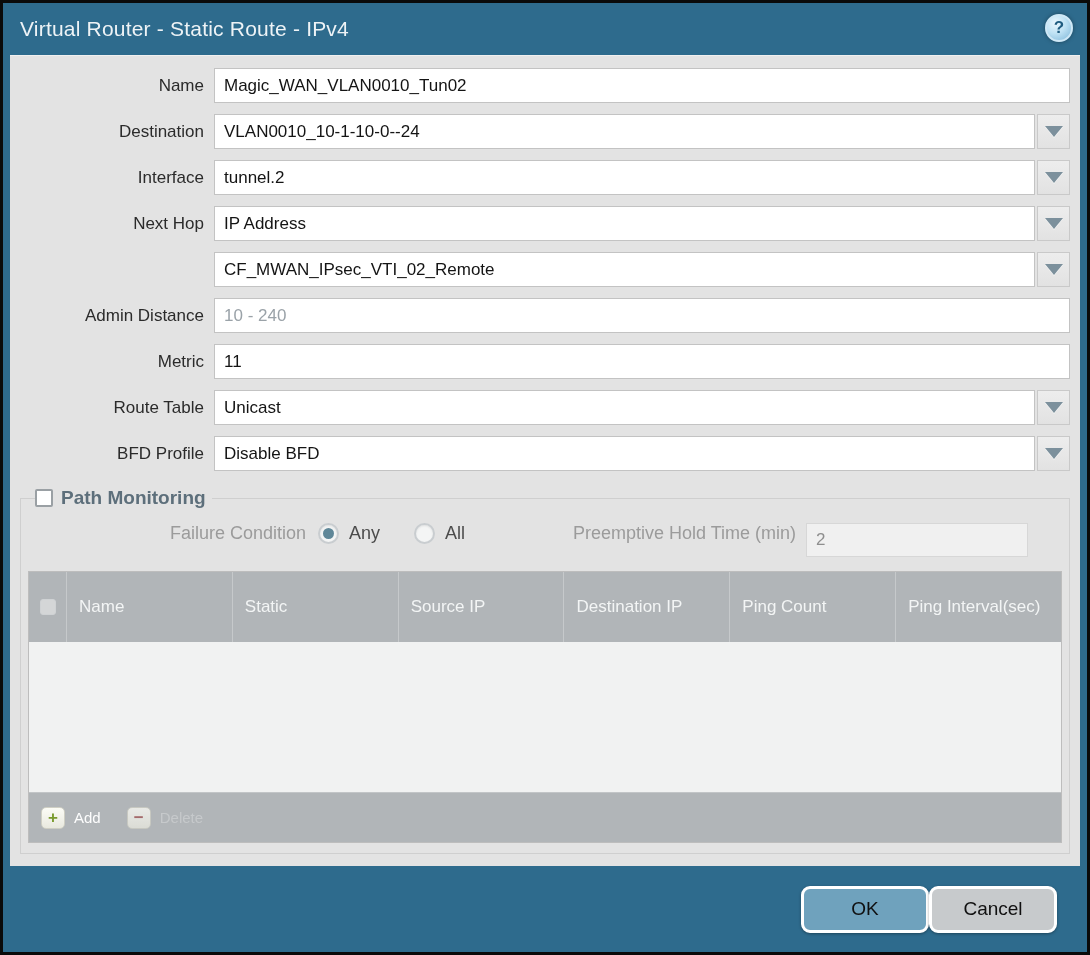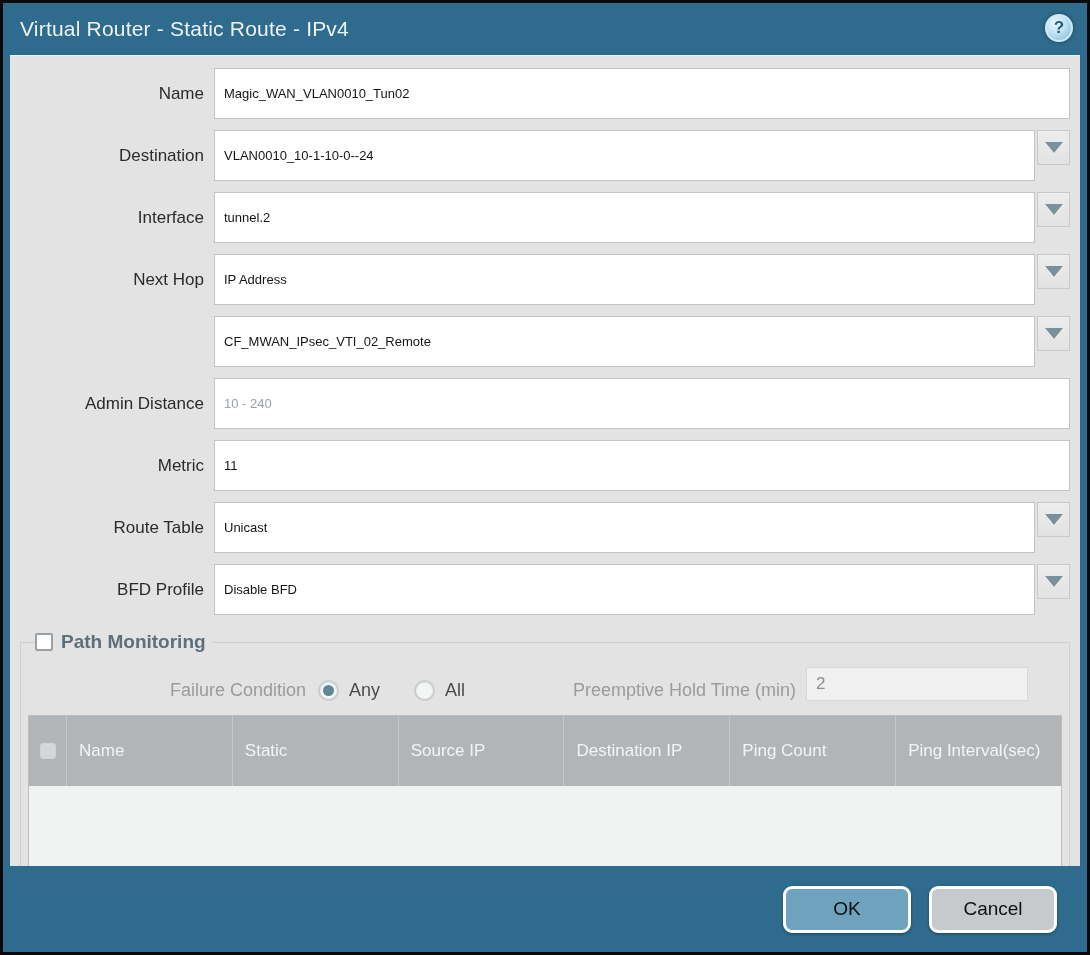--- a/index.html
+++ b/index.html
@@ -36,22 +36,22 @@
   }
 
   
   .frow { display:flex; align-items:center; margin-bottom:11px; }
   .flabel {
     width:194px; flex:0 0 194px; text-align:right; padding-right:10px;
     font-size:17px; color:#2b2b2b;
   }
   .fctrl { flex:1 1 auto; display:flex; }
   .txt {
-    flex:1 1 auto; height:51px; border:1px solid #c3c3c3; background:#fff;
-    font-family:"Liberation Sans", sans-serif; font-size:13px; color:#141414;
+    flex:1 1 auto; height:35px; border:1px solid #c3c3c3; background:#fff;
+    font-family:"Liberation Sans", sans-serif; font-size:17px; color:#141414;
     padding:0 9px; outline:none;
   }
   .txt::placeholder { color:#9aa2a8; }
   .dd-btn {
     flex:0 0 33px; width:33px; height:35px; margin-left:2px;
     background:linear-gradient(#ededed,#e2e2e2);
     border:1px solid #c9c9c9;
     display:flex; align-items:center; justify-content:center; cursor:pointer;
   }
   .dd-arrow {
@@ -68,21 +68,21 @@
   }
   legend.pm-legend {
     display:flex; align-items:center; gap:8px; padding:0 6px 0 0; margin-left:7px;
   }
   .pm-checkbox {
     width:18px; height:18px; background:#fff; border:2px solid #9aa0a4;
     border-radius:2px; cursor:pointer;
   }
   .pm-title { font-size:19px; font-weight:bold; color:#5d6f7b; }
 
-  .pm-controls { display:flex; align-items:flex-end; margin:8px 0 14px 0; }
+  .pm-controls { display:flex; align-items:flex-start; margin:8px 0 14px 0; }
   .pm-fail-label { width:290px; text-align:right; font-size:18px; color:#9b9b9b; padding-right:12px; }
   .radio-group { display:flex; align-items:center; gap:34px; }
   .radio-opt { display:flex; align-items:center; gap:10px; }
   .radio {
     width:21px; height:21px; border-radius:50%;
     border:2px solid #c9cdd0; background:#f4f5f5; position:relative; cursor:pointer;
     box-shadow:inset 0 1px 2px rgba(0,0,0,0.08);
   }
   .radio.selected::after {
     content:""; position:absolute; inset:3px; border-radius:50%;
@@ -126,21 +126,21 @@
   }
   .tool-icon.add { color:#7a9b2e; }
   .tool-icon.del { color:#a05252; opacity:0.75; }
   .tool-label { font-size:15px; color:#fdfdfd; }
   .tool-btn.disabled { cursor:default; }
   .tool-btn.disabled .tool-label { color:#c6c9cb; }
 
   
   .footer {
     flex:0 0 86px; display:flex; align-items:center; justify-content:flex-end;
-    gap:18px; padding-right:30px;
+    padding-right:30px;
   }
   .btn {
     min-width:128px; height:47px; border-radius:9px; border:3px solid #ffffff;
     font-family:"Liberation Sans", sans-serif; font-size:19px; color:#101010;
     display:flex; align-items:center; justify-content:center; cursor:pointer;
     box-shadow:0 1px 3px rgba(0,0,0,0.35);
   }
   .btn-ok { background:#6fa2bd; }
   .btn-cancel { background:#c7cacc; }
 </style>

